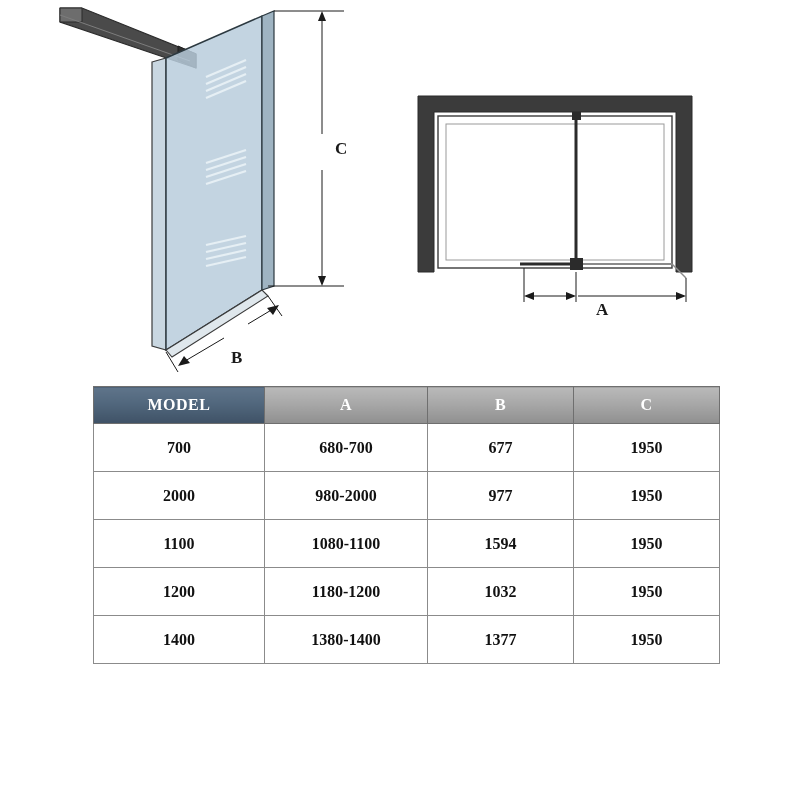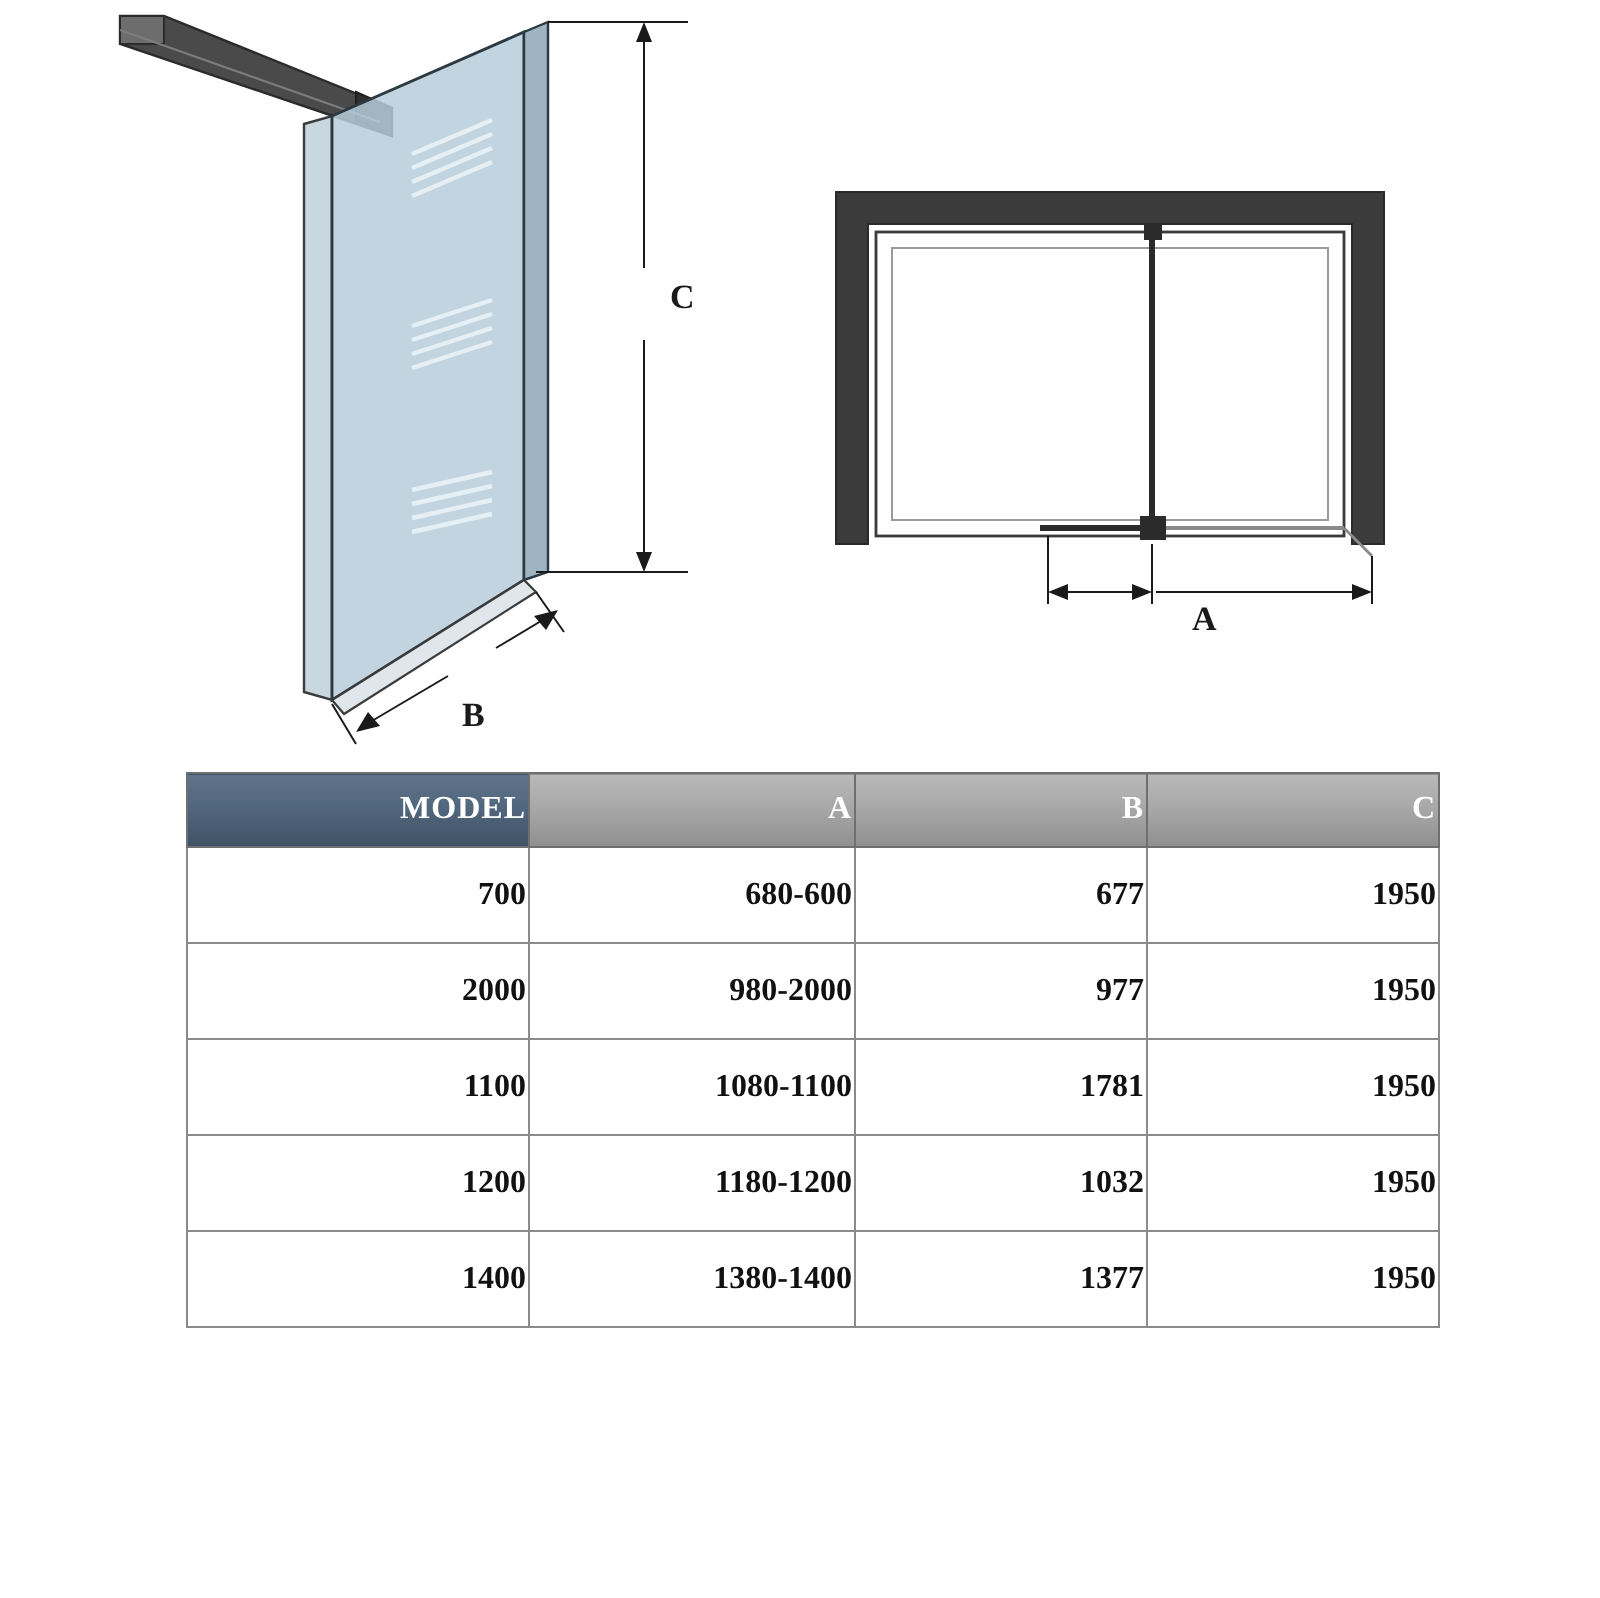--- a/index.html
+++ b/index.html
@@ -52,21 +52,21 @@
   .spec-table {
     position: absolute;
     left: 93px;
     top: 386px;
     width: 614px;
     border-collapse: collapse;
     table-layout: fixed;
   }
   .spec-table th, .spec-table td {
     border: 1px solid #8b8b8b;
-    text-align: right;
+    text-align: center;
     font-family: "Liberation Serif", serif;
   }
   .spec-table thead th {
     height: 34px;
     color: #ffffff;
     font-size: 16px;
     font-weight: bold;
     letter-spacing: .5px;
     border: 1px solid #6f6f6f;
   }
@@ -196,34 +196,34 @@
       <tr>
         <th class="th-model">MODEL</th>
         <th class="th-a">A</th>
         <th class="th-b">B</th>
         <th class="th-c">C</th>
       </tr>
     </thead>
     <tbody>
       <tr>
         <td>700</td>
-        <td>680-600</td>
+        <td>680-700</td>
         <td>677</td>
         <td>1950</td>
       </tr>
       <tr>
         <td>2000</td>
         <td>980-2000</td>
         <td>977</td>
         <td>1950</td>
       </tr>
       <tr>
         <td>1100</td>
         <td>1080-1100</td>
-        <td>1781</td>
+        <td>1594</td>
         <td>1950</td>
       </tr>
       <tr>
         <td>1200</td>
         <td>1180-1200</td>
         <td>1032</td>
         <td>1950</td>
       </tr>
       <tr>
         <td>1400</td>

